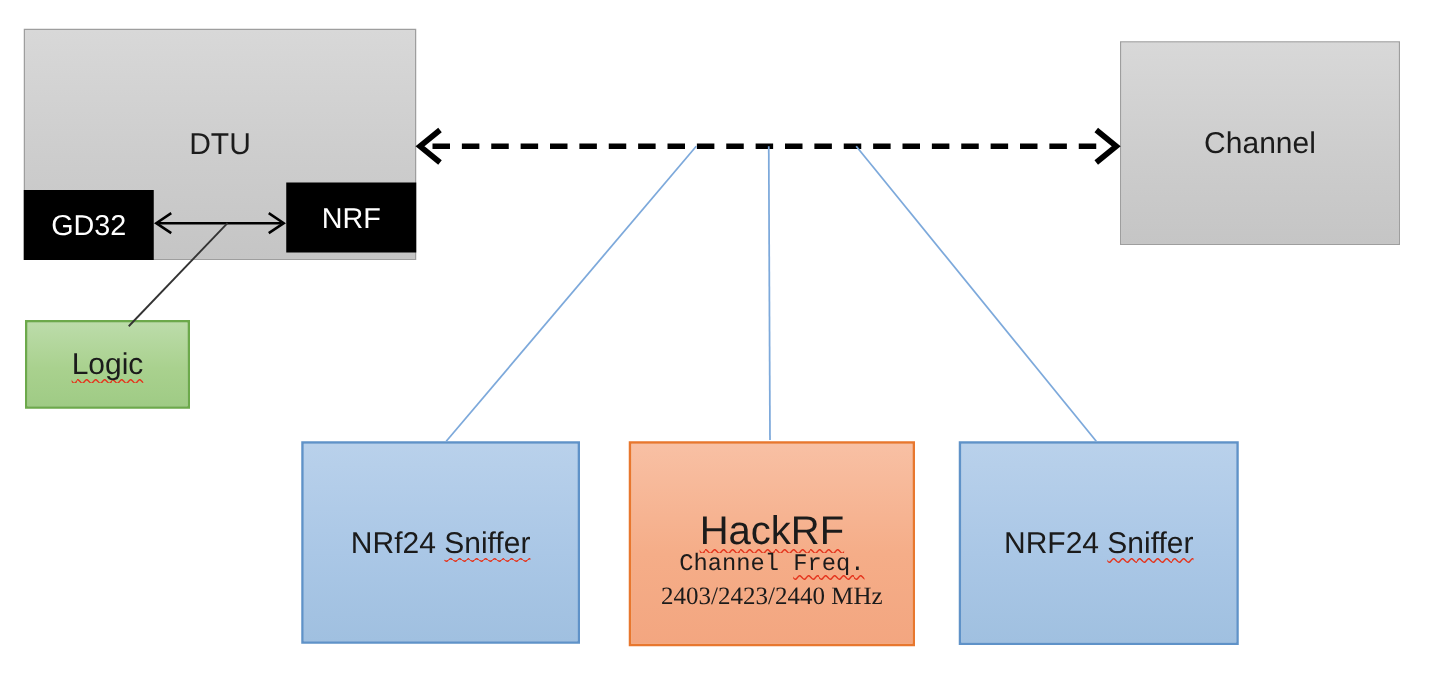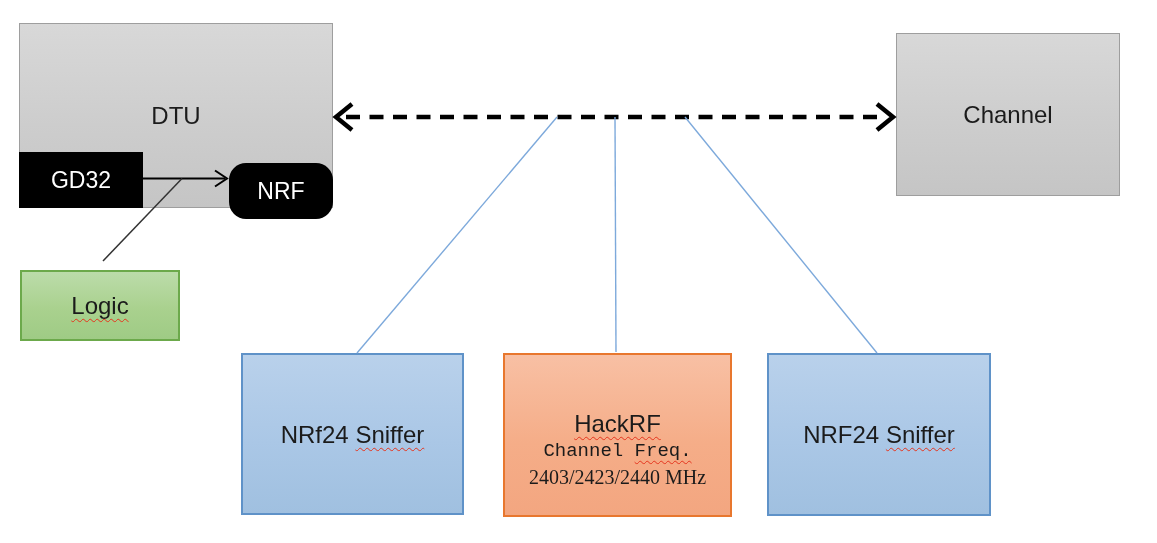--- a/index.html
+++ b/index.html
@@ -29,45 +29,45 @@
     line-height: 31px;
   }
   .dtu   { left: 19px;  top: 23px; width: 314px; height: 185px; justify-content: center; }
   .inverter { left: 896px; top: 33px; width: 224px; height: 163px; }
   
   .chip {
     background: #000000;
     color: #ffffff;
     font-size: 23px;
   }
-  .gd32 { left: 19px;  top: 152px; width: 124px; height: 56px; }
-  .nrf  { left: 229px; top: 163px; width: 104px; height: 56px; border-radius: 17px; }
+  .gd32 { left: 19px;  top: 152px; width: 104px; height: 56px; }
+  .nrf  { left: 229px; top: 146px; width: 104px; height: 56px; }
   
   .logic {
-    left: 20px; top: 270px; width: 160px; height: 71px;
+    left: 20px; top: 256px; width: 132px; height: 71px;
     background: linear-gradient(180deg, #bcdcaa 0%, #a9d18e 55%, #9fcb85 100%);
     border: 2px solid #6ca94b;
     font-size: 24px;
   }
   
   .blue-box {
     background: linear-gradient(180deg, #b9d1eb 0%, #aac7e6 55%, #a0c0e0 100%);
     border: 2px solid #5f92c8;
     font-size: 24px;
     line-height: 33px;
   }
   .sniffer-left  { left: 241px; top: 353px; width: 223px; height: 162px; }
   .sniffer-right { left: 767px; top: 353px; width: 224px; height: 163px; }
   
   .hackrf {
     left: 503px; top: 353px; width: 229px; height: 164px;
     background: linear-gradient(180deg, #f8c0a4 0%, #f5ad88 55%, #f3a680 100%);
     border: 2px solid #e8772e;
   }
-  .hackrf .title { font-size: 24px; line-height: 30px; margin-top: 28px; }
+  .hackrf .title { font-size: 32px; line-height: 30px; margin-top: 28px; }
   .hackrf .sub1  { font-size: 19px; line-height: 25px; font-family: Liberation Mono, monospace; }
   .hackrf .sub2  { font-size: 20px; line-height: 26px; font-family: Liberation Serif, serif; }
   
   .sq {
     text-decoration-line: underline;
     text-decoration-style: wavy;
     text-decoration-color: #e5341d;
     text-decoration-thickness: 1px;
     text-underline-offset: 4px;
     text-decoration-skip-ink: none;

